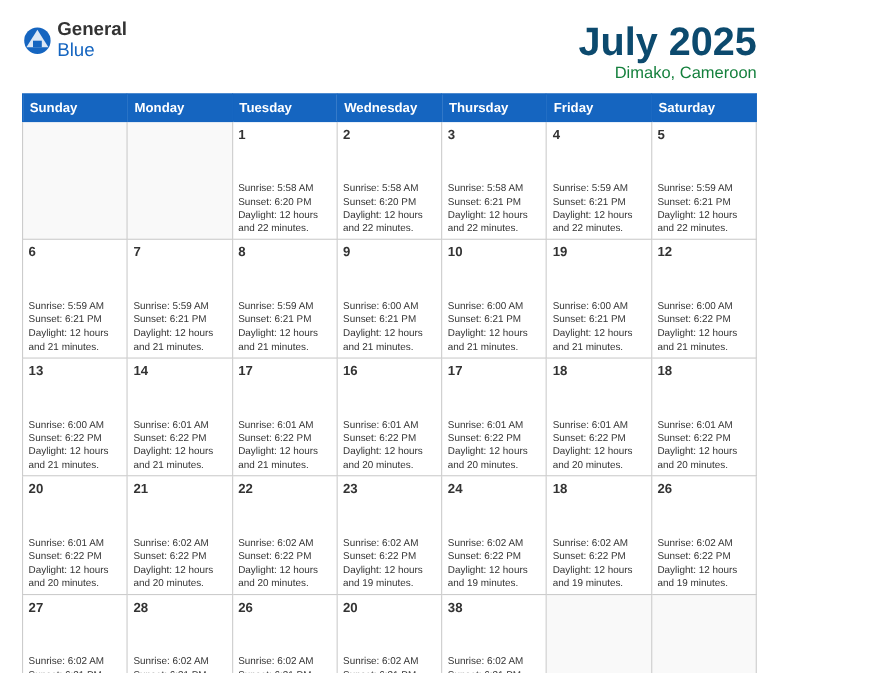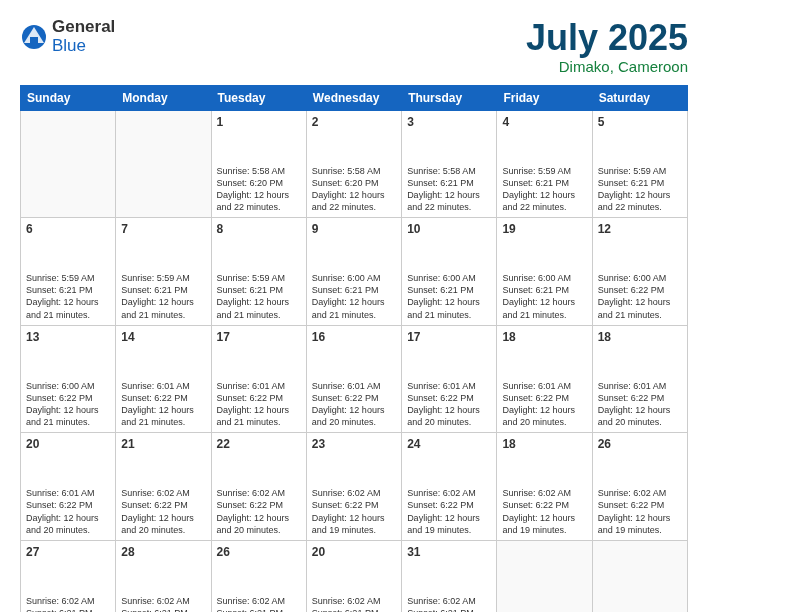--- a/index.html
+++ b/index.html
@@ -322,21 +322,21 @@
 Sunset: 6:21 PM
 Daylight: 12 hours and 18 minutes.</div>
           </td>
           <td>
             <span class="day-num">20</span>
             <div class="day-info" style="white-space: pre-line;">Sunrise: 6:02 AM
 Sunset: 6:21 PM
 Daylight: 12 hours and 18 minutes.</div>
           </td>
           <td>
-            <span class="day-num">31</span>
+            <span class="day-num">38</span>
             <div class="day-info" style="white-space: pre-line;">Sunrise: 6:02 AM
 Sunset: 6:21 PM
 Daylight: 12 hours and 18 minutes.</div>
           </td>
           <td class="empty"></td>
           <td class="empty"></td>
         </tr>
       </tbody>
   </table>
 </div>

